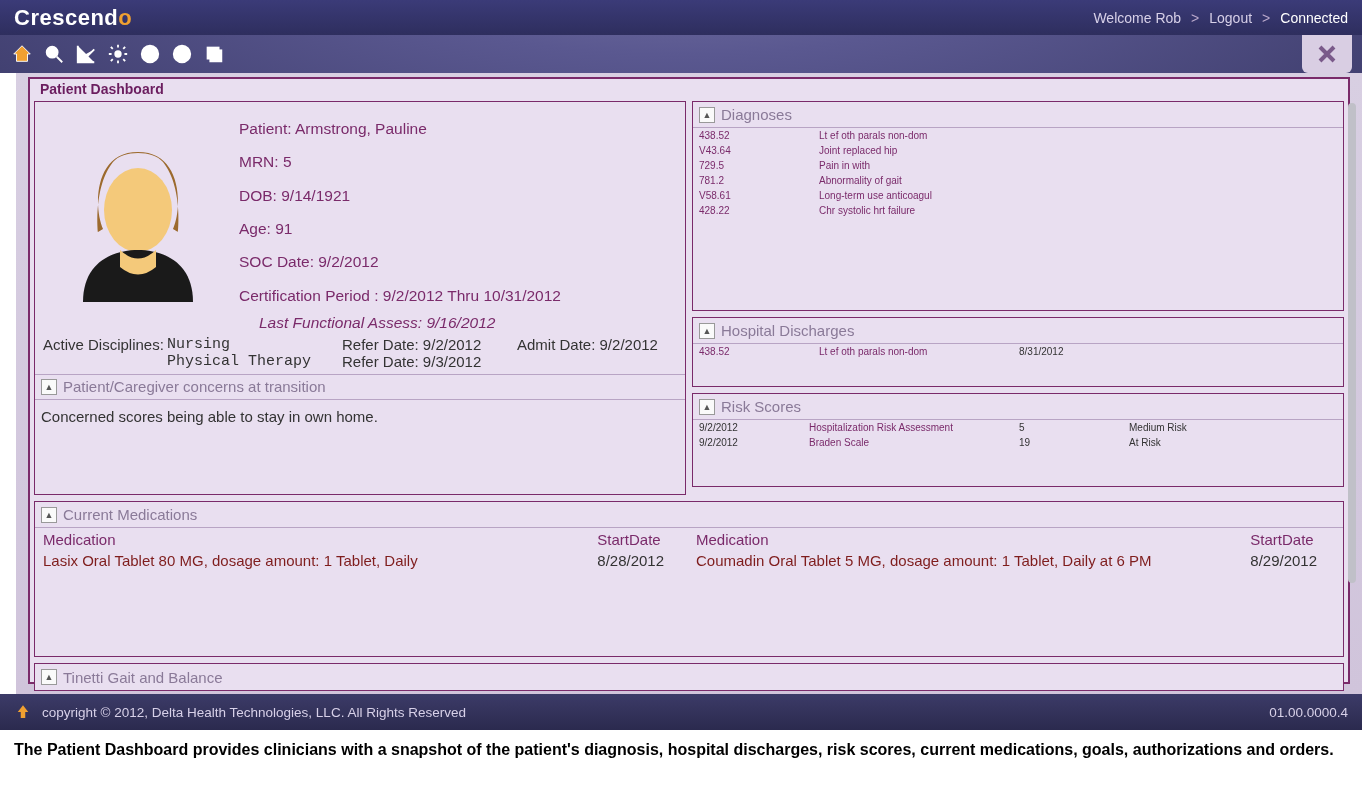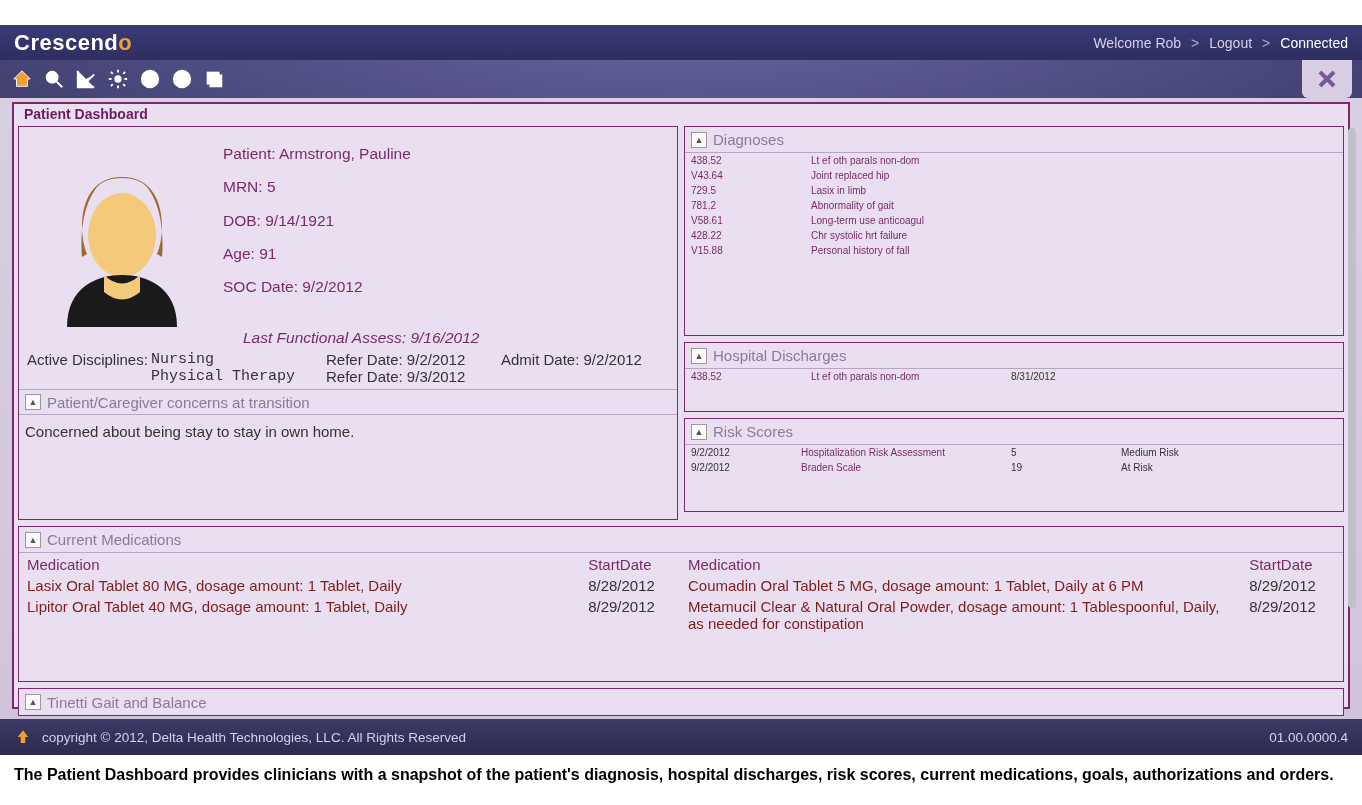--- a/index.html
+++ b/index.html
@@ -1,36 +1,36 @@
 <!DOCTYPE html>
 <html><head>
 <meta charset="utf-8">
 <style>
   * { box-sizing: border-box; margin: 0; padding: 0; font-family: "Segoe UI", Arial, sans-serif; }
   body { background: #fff; width: 1362px; height: 805px; overflow: hidden; font-size: 14px; }
   .app { width: 1362px; height: 730px; position: relative; }
 
   
-  .header { height: 35px; background: linear-gradient(180deg,#3b3b78 0%,#2e2e5e 100%); display: flex; align-items: center; justify-content: space-between; padding: 0 14px; color: #d7d0e8; margin-top: 25px; }
+  .header { height: 35px; background: linear-gradient(180deg,#3b3b78 0%,#2e2e5e 100%); display: flex; align-items: center; justify-content: space-between; padding: 0 14px; color: #d7d0e8; }
   .logo { font-size: 22px; font-weight: 600; color: #fff; letter-spacing: 0.5px; }
   .logo .o { color: #f0a030; }
   .header-right { display: flex; gap: 10px; align-items: center; font-size: 14px; }
   .header-right span.sep { color: #bba9cc; }
   .header-right span.link { cursor: pointer; }
   .header-right .connected { color: #fff; }
 
   
   .toolbar { height: 38px; background: radial-gradient(ellipse 900px 300px at 50% -100px, #7a78a8 0%, #5a5890 40%, #3c3b6a 100%); display: flex; align-items: center; padding-left: 6px; position: relative; }
   .toolbar .tbtn { width: 28px; height: 28px; margin: 0 2px; display: flex; align-items: center; justify-content: center; cursor: pointer; }
   .toolbar .tbtn svg,.toolbar .tbtn .glyph { color:#fff; fill:#fff; stroke:#fff; font-size:20px; }
   .close-tab { position:absolute; right:10px; top:0; width:50px; height:38px; background:#d9cee3; border-radius:0 0 6px 6px; display:flex; align-items:center; justify-content:center; cursor:pointer; }
   .close-x { stroke:#7a5a8a; stroke-width:4; fill:none; }
 
   
-  .main { height: 621px; background: linear-gradient(180deg,#d8cfe2,#d0c4db); position:relative; }
+  .main { height: 621px; background: linear-gradient(180deg,#d8cfe2,#d0c4db); position:relative;margin-left:16px; }
   .panel { position:absolute; left:12px; top:4px; right:12px; bottom:10px; border:2px solid #7a2a6a; background:#e9dff0; }
   .panel-title { height:20px; font-weight:600; color:#6b1d5f; padding:0 10px; font-size:14px; line-height:20px; }
   .content { position:absolute; left:4px; right:4px; top:22px; bottom:4px; display:grid; grid-template-columns: 1fr 1fr; grid-template-rows: 394px 156px 28px; gap:6px; }
   .content > .full { grid-column: 1 / 3; }
 
   .box { border:1px solid #7a2a6a; background:#e9dff0; position:relative; overflow:hidden;}
   .sect-head { height:26px; border-bottom:1px solid #b8a4c4; display:flex; align-items:center; gap:6px; padding:0 6px; color:#8a7a98; font-size:15px;}
   .sect-head .collapse-icon{ width:16px;height:16px;border:1px solid #999;background:#fafafa;display:flex;align-items:center;justify-content:center;font-size:9px;color:#555;cursor:pointer;}
 
   
@@ -165,20 +165,21 @@
                   <path d="M25 170 C25 130 55 118 80 118 C105 118 135 130 135 170 Z" fill="#1a1a1a"></path>
                   <path d="M62 118 Q80 135 98 118 L98 135 Q80 150 62 135 Z" fill="#f4c97a"></path>
                 </svg>
               </div>
               <div class="pinfo-fields">
                 <div>Patient: Armstrong, Pauline</div>
                 <div>MRN: 5</div>
                 <div>DOB: 9/14/1921</div>
                 <div>Age: 91</div>
                 <div>SOC Date: 9/2/2012</div>
+                <div>Certification Period : 9/2/2012 Thru 10/31/2012</div>
               </div>
             </div>
             <div class="last-assess">Last Functional Assess: 9/16/2012</div>
             <div class="disciplines">
               <div class="row">
                 <div class="c1">Active Disciplines:</div>
                 <div class="c2">Nursing</div>
                 <div class="c3">Refer Date: 9/2/2012</div>
                 <div class="c4">Admit Date: 9/2/2012</div>
               </div>
@@ -187,21 +188,21 @@
                 <div class="c2">Physical Therapy</div>
                 <div class="c3">Refer Date: 9/3/2012</div>
                 <div class="c4"></div>
               </div>
             </div>
           </div>
           <div class="sect-head" style="border-top:1px solid #b8a4c4;">
             <div class="collapse-icon">▲</div>
             <span>Patient/Caregiver concerns at transition</span>
           </div>
-          <div class="concerns-body">Concerned about being stay to stay in own home.</div>
+          <div class="concerns-body">Concerned scores being able to stay in own home.</div>
         </div>
 
         <div class="right-stack">
 
           <div class="box diag-box">
             <div class="sect-head">
               <div class="collapse-icon">▲</div>
               <span>Diagnoses</span>
             </div>
             <table class="grid">
@@ -209,37 +210,33 @@
                   <tr>
                     <td class="code">438.52</td>
                     <td class="desc">Lt ef oth parals non-dom</td>
                   </tr>
                   <tr>
                     <td class="code">V43.64</td>
                     <td class="desc">Joint replaced hip</td>
                   </tr>
                   <tr>
                     <td class="code">729.5</td>
-                    <td class="desc">Lasix in limb</td>
+                    <td class="desc">Pain in with</td>
                   </tr>
                   <tr>
                     <td class="code">781.2</td>
                     <td class="desc">Abnormality of gait</td>
                   </tr>
                   <tr>
                     <td class="code">V58.61</td>
                     <td class="desc">Long-term use anticoagul</td>
                   </tr>
                   <tr>
                     <td class="code">428.22</td>
                     <td class="desc">Chr systolic hrt failure</td>
-                  </tr>
-                  <tr>
-                    <td class="code">V15.88</td>
-                    <td class="desc">Personal history of fall</td>
                   </tr>
                 </tbody>
             </table>
           </div>
 
           <div class="box hd-box">
             <div class="sect-head">
               <div class="collapse-icon">▲</div>
               <span>Hospital Discharges</span>
             </div>
@@ -300,26 +297,20 @@
                 <th>StartDate</th>
               </tr>
                 </thead>
               <tbody id="meds-body">
                   <tr>
                     <td>Lasix Oral Tablet 80 MG,  dosage amount: 1 Tablet,  Daily</td>
                     <td style="color:#333">8/28/2012</td>
                     <td>Coumadin Oral Tablet 5 MG,  dosage amount: 1 Tablet,  Daily at 6 PM</td>
                     <td style="color:#333">8/29/2012</td>
                   </tr>
-                  <tr>
-                    <td>Lipitor Oral Tablet 40 MG,  dosage amount: 1 Tablet,  Daily</td>
-                    <td style="color:#333">8/29/2012</td>
-                    <td>Metamucil Clear &amp; Natural Oral Powder,  dosage amount: 1 Tablespoonful,  Daily, as needed for constipation</td>
-                    <td style="color:#333">8/29/2012</td>
-                  </tr>
                 </tbody>
             </table>
           </div>
         </div>
 
         <div class="box full">
           <div class="sect-head" style="border-bottom:none;">
             <div class="collapse-icon">▲</div>
             <span>Tinetti Gait and Balance</span>
           </div>

